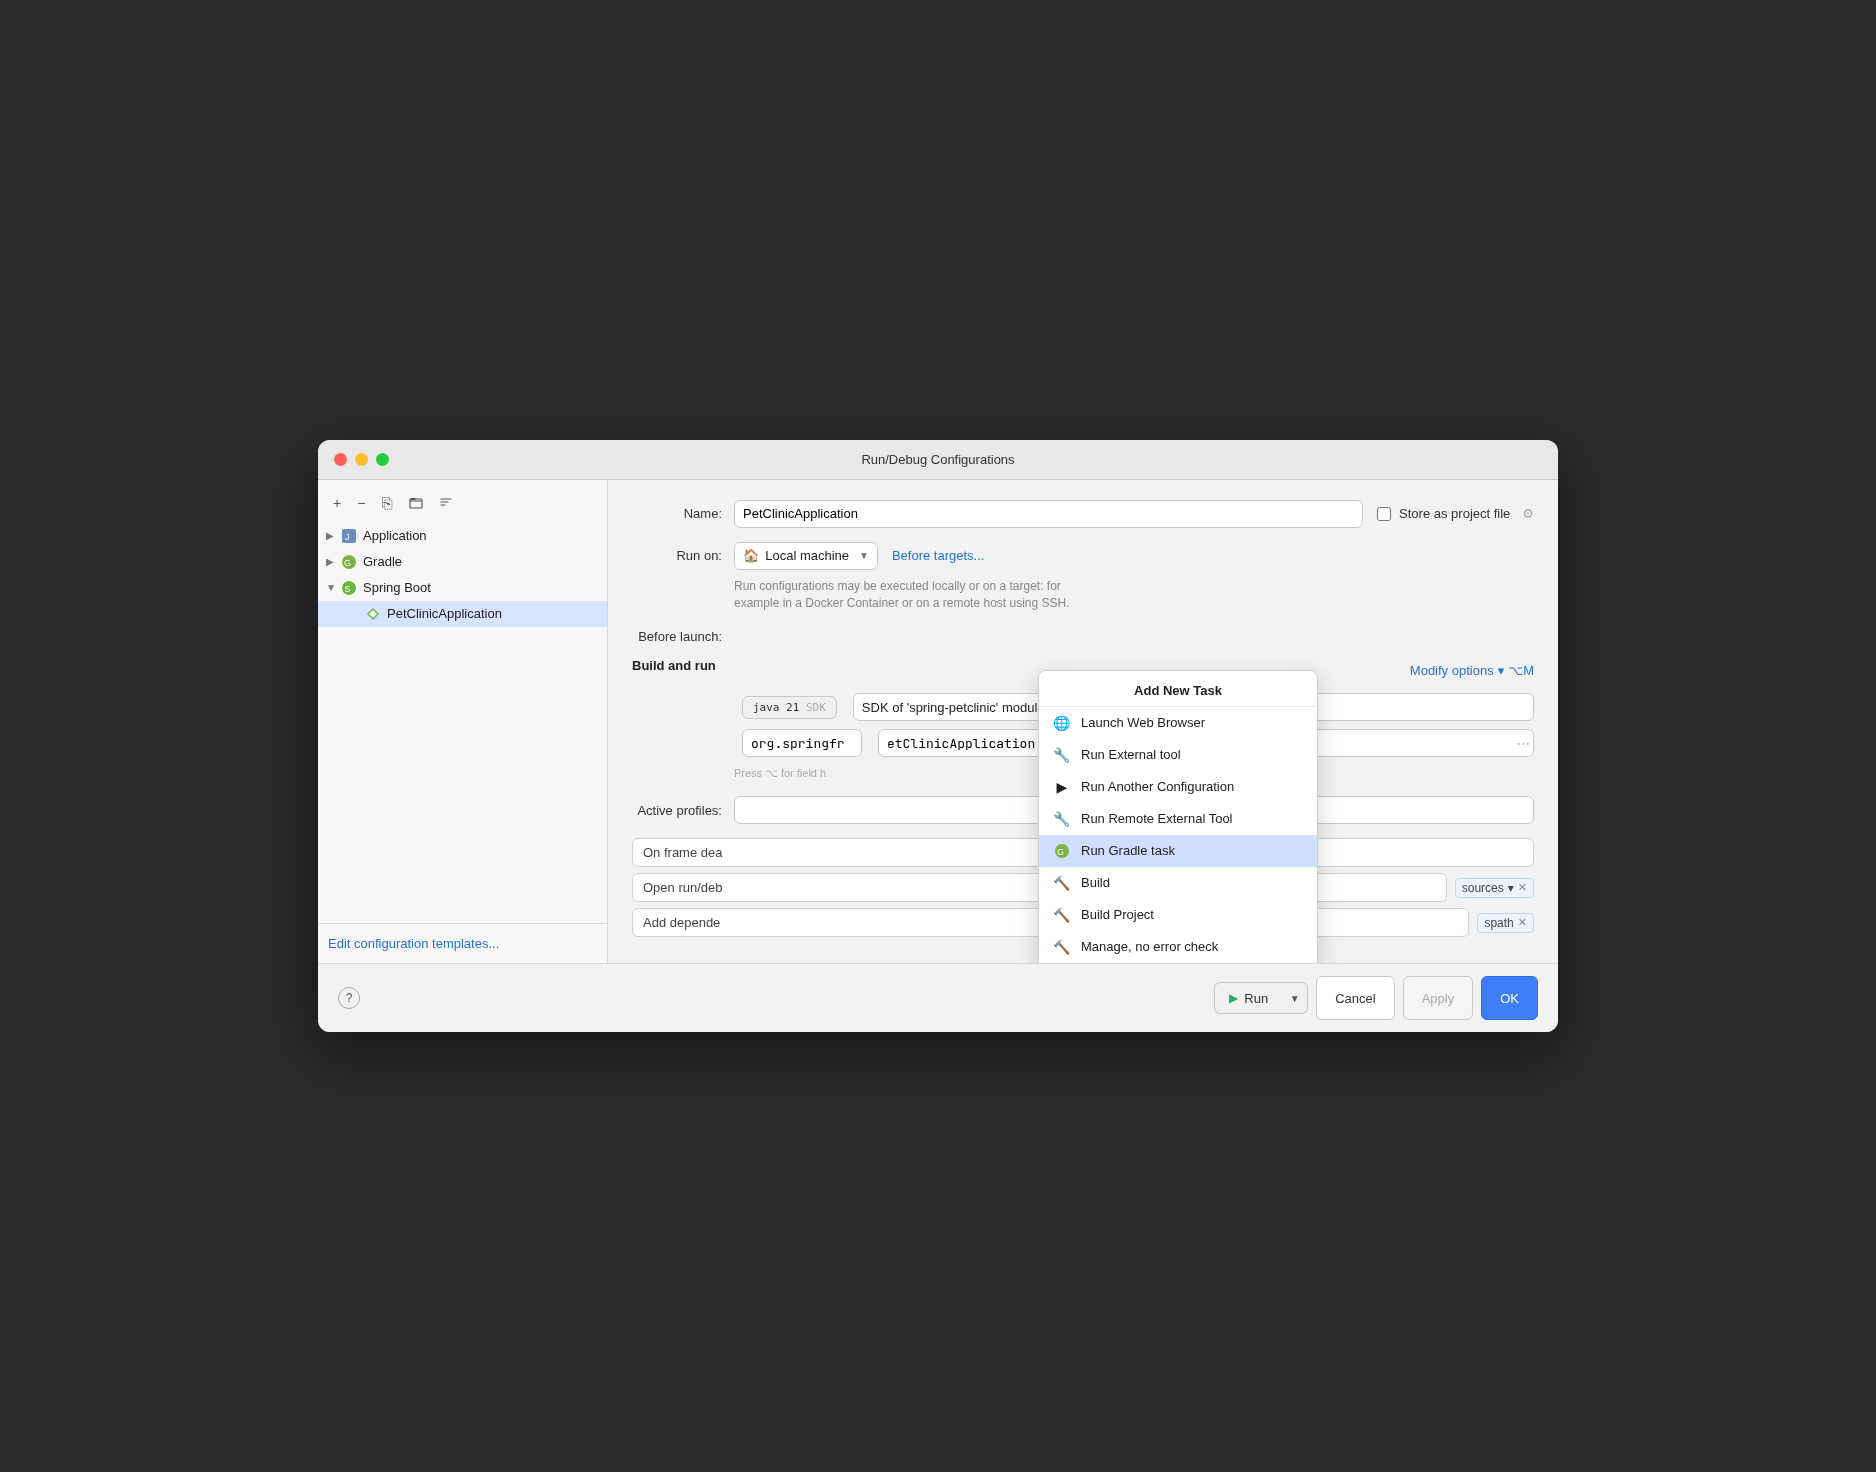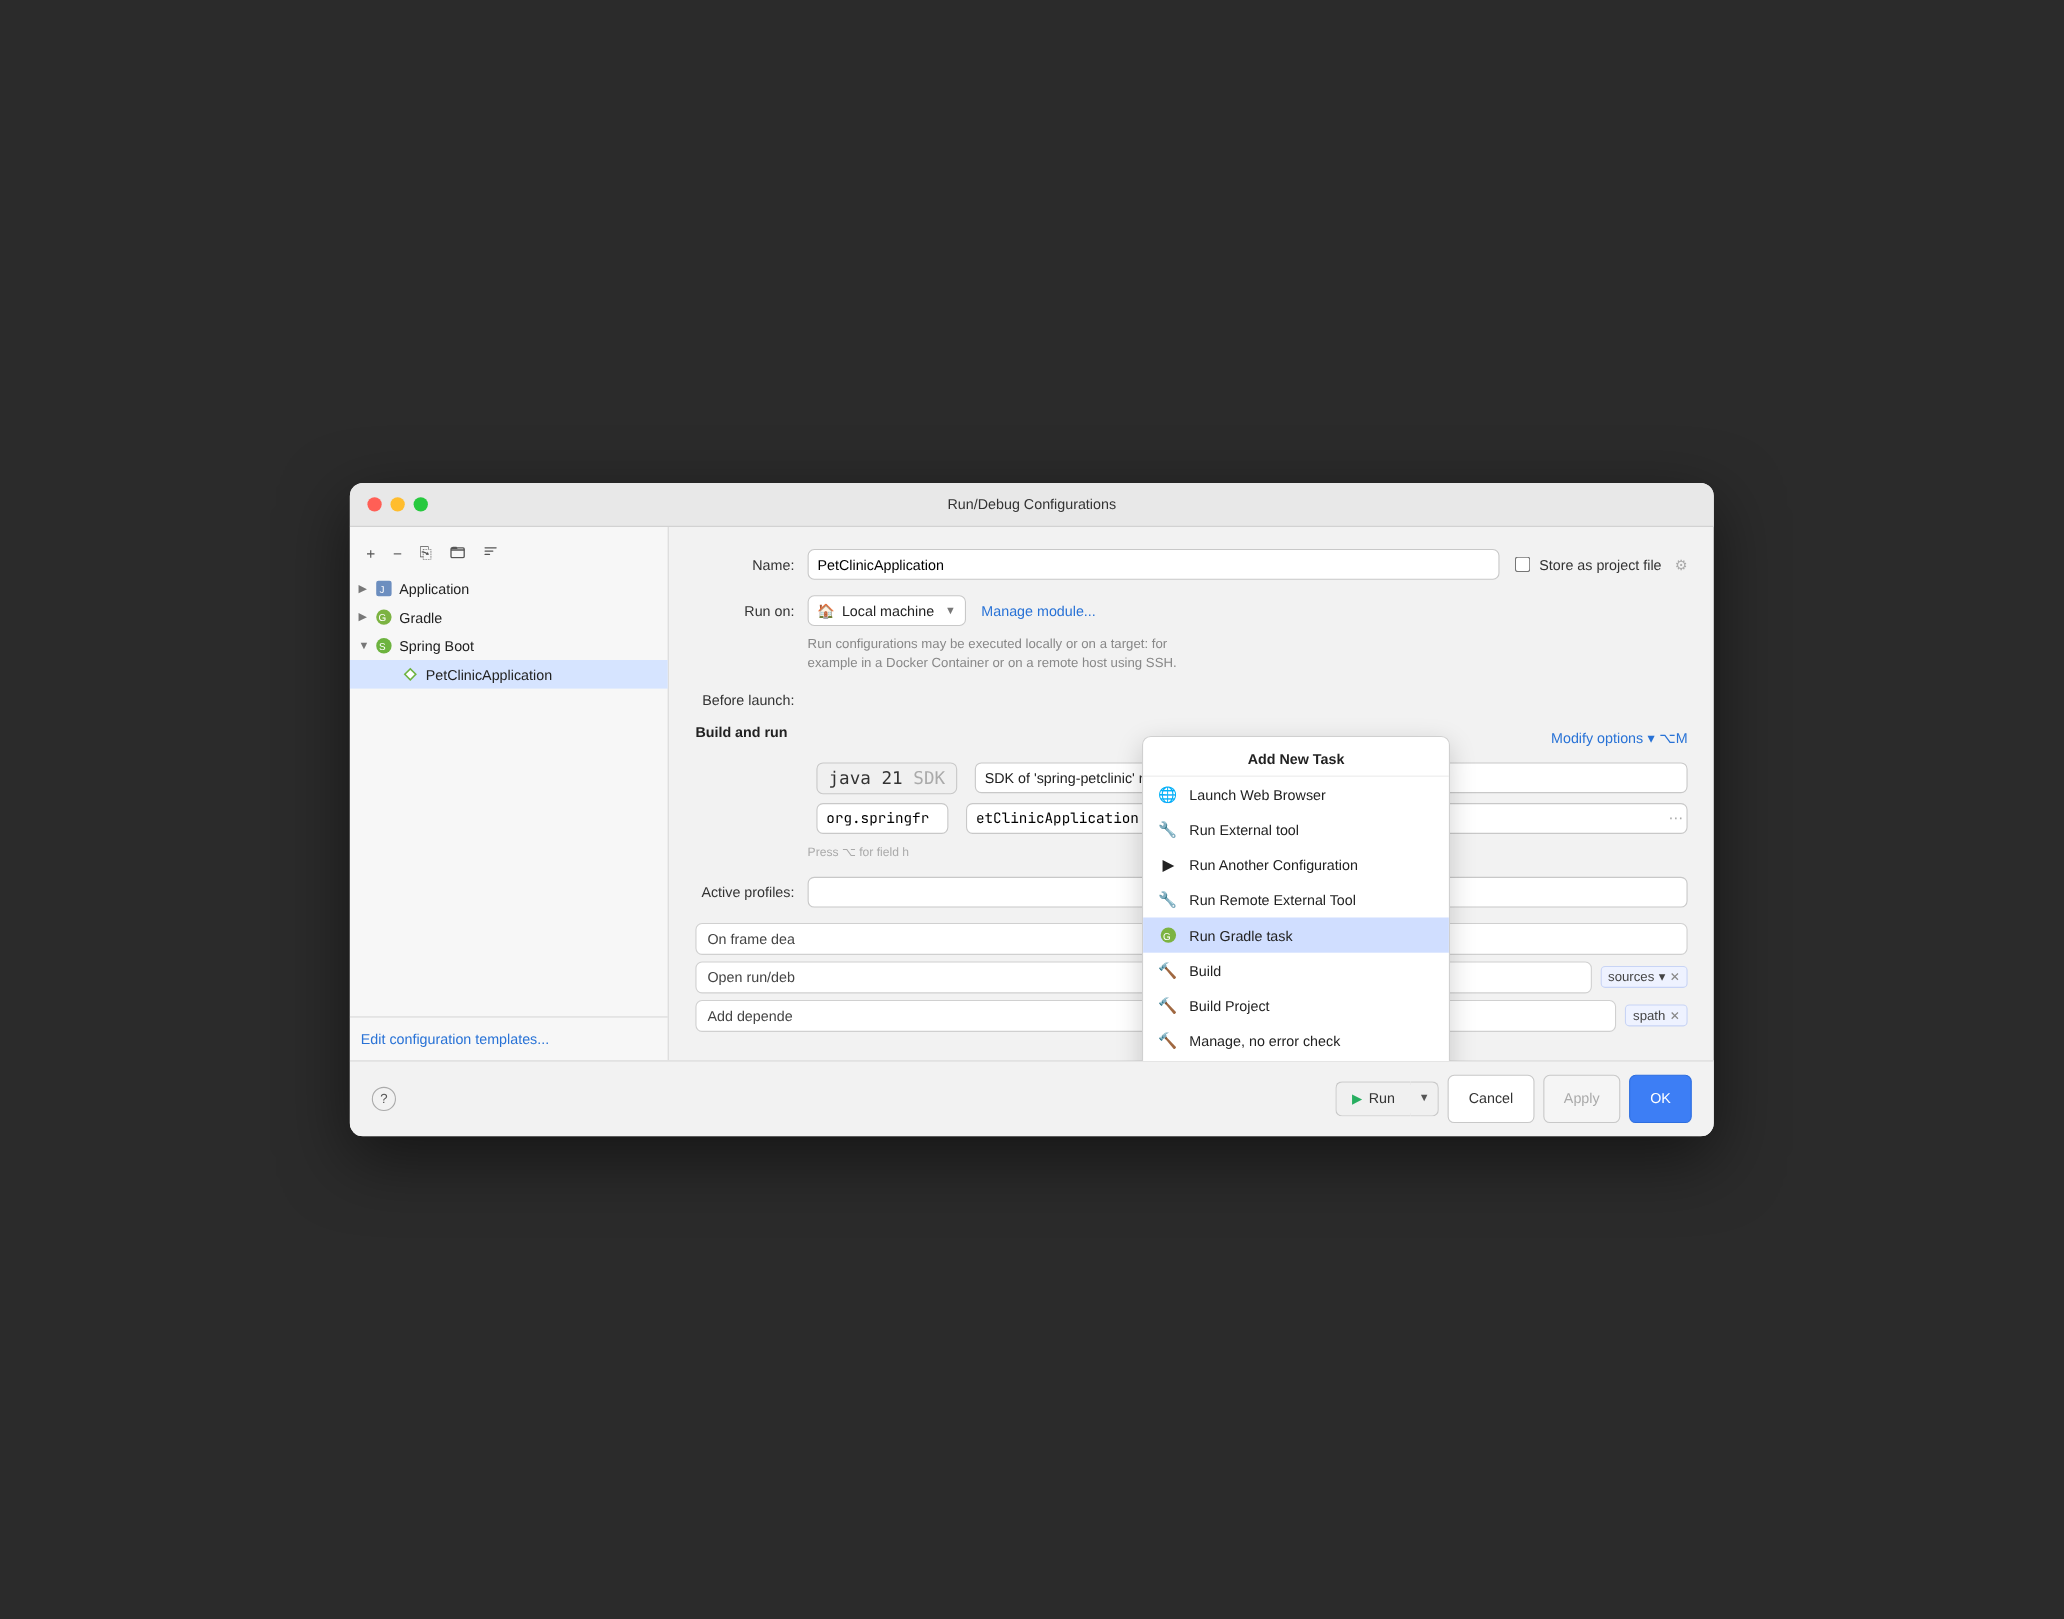--- a/index.html
+++ b/index.html
@@ -227,21 +227,21 @@
     .code-input {
       font-family: "JetBrains Mono", "Consolas", monospace;
       font-size: 13px;
     }
     .sdk-label {
       background: #f0f0f0;
       border: 1px solid #c8c8c8;
       border-radius: 6px;
       padding: 4px 10px;
       font-family: monospace;
-      font-size: 16px;
+      font-size: 11px;
       color: #333;
     }
     .dropdown-field {
       display: flex;
       align-items: center;
       border: 1px solid #c8c8c8;
       border-radius: 6px;
       background: white;
       height: 28px;
       padding: 0 8px;
@@ -512,21 +512,21 @@
         </div>
       </div>
 
       <div class="run-on-row">
         <label class="form-label">Run on:</label>
         <div class="run-on-select">
           <span>🏠</span>
           <span>Local machine</span>
           <span class="chevron">▼</span>
         </div>
-        <a class="manage-targets-link">Manage module...</a>
+        <a class="manage-targets-link">Before targets...</a>
       </div>
       <div class="run-on-hint">
         Run configurations may be executed locally or on a target: for<br>example in a Docker Container or on a remote host using SSH.
       </div>
 
       <div class="before-launch-section">
         <div class="form-row">
           <label class="form-label">Before launch:</label>
         </div>
       </div>

